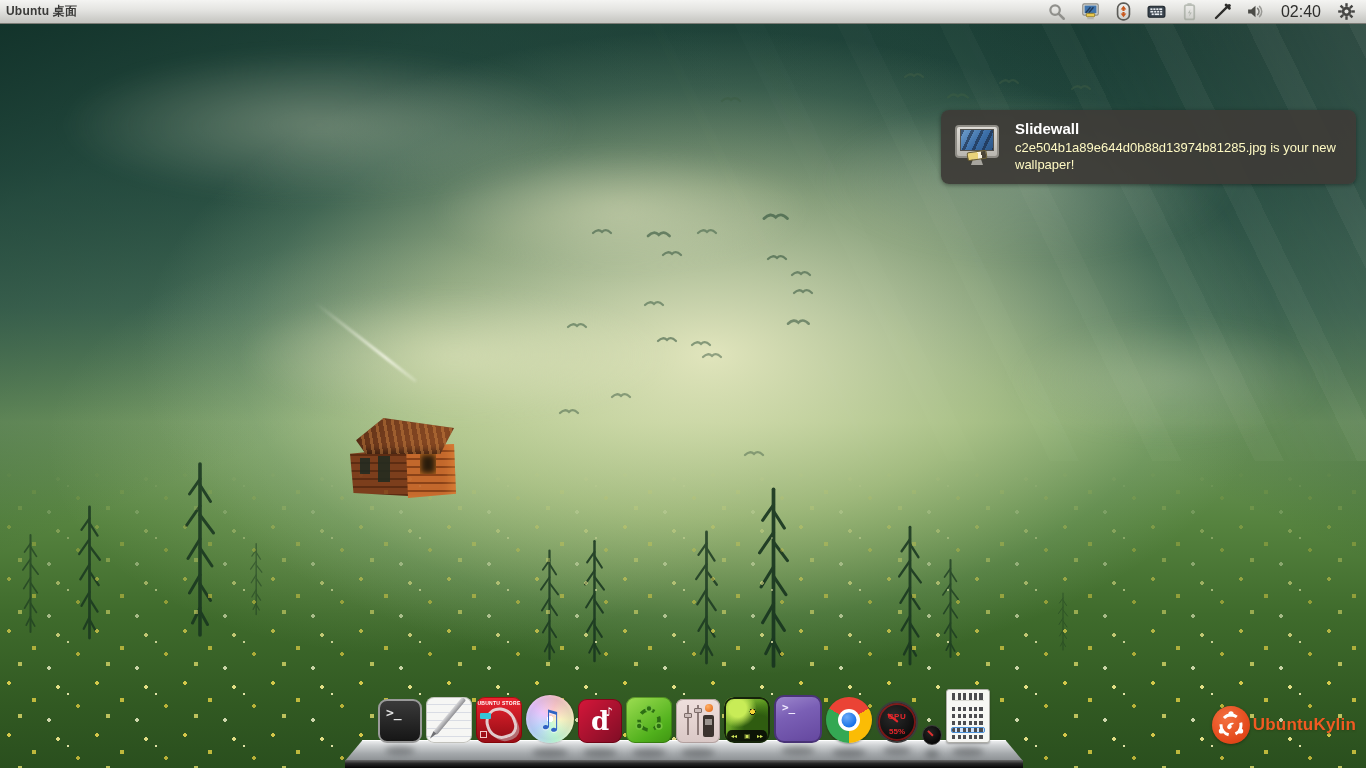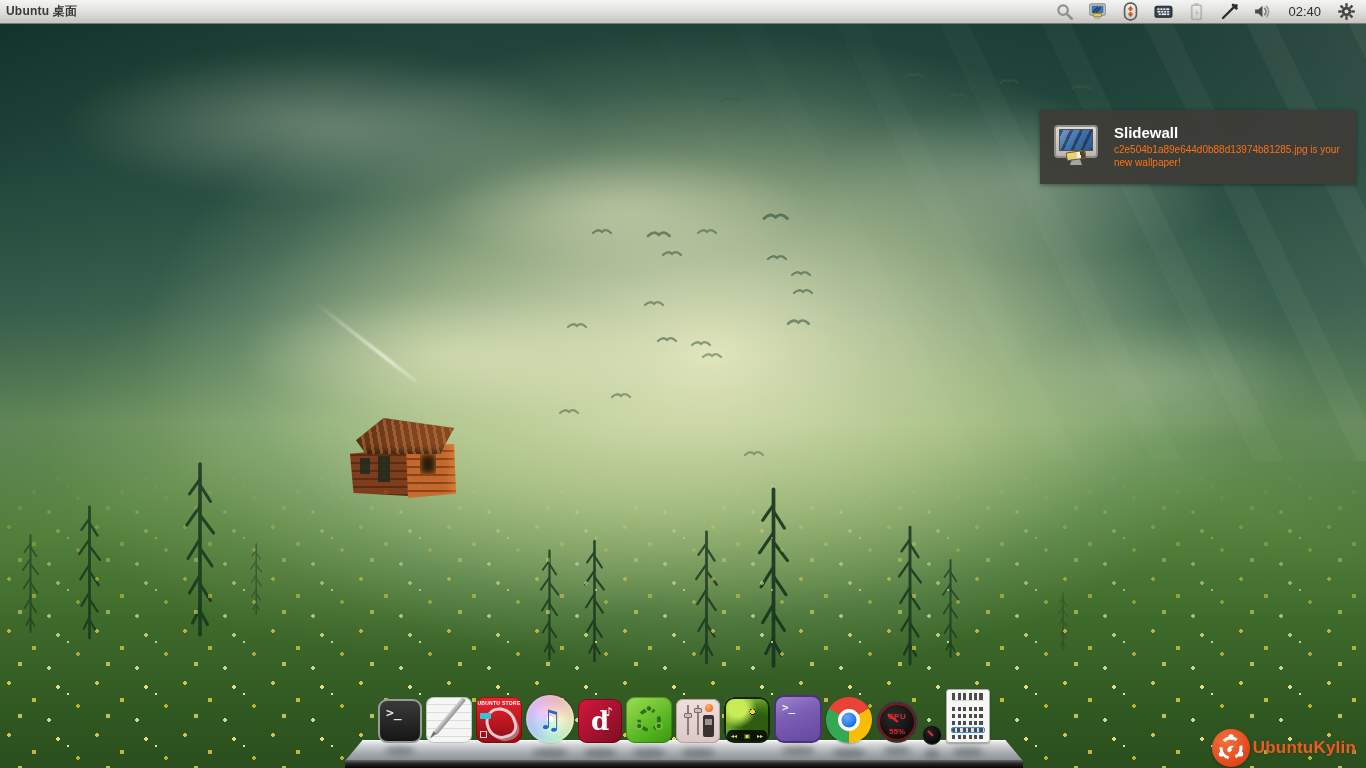--- a/index.html
+++ b/index.html
@@ -63,41 +63,41 @@
     box-shadow:inset 0 0 6px rgba(255,140,40,.8); }
 
   
   .topbar { position:absolute; left:0; top:0; width:1366px; height:24px;
     background:linear-gradient(to bottom,#f4f4f2 0%, #e3e3e0 45%, #cfcfcb 80%, #c4c4c0 100%);
     border-bottom:1px solid #7c7c76; display:flex; align-items:center; z-index:50; }
   .topbar-title { font-size:12px; font-weight:bold; color:#3a3a38; padding-left:6px; letter-spacing:.2px; }
   .tray { margin-left:auto; display:flex; align-items:center; gap:14px; padding-right:10px; }
   .tray .ticon { width:19px; height:19px; display:flex; align-items:center; justify-content:center; }
   .tray svg { display:block; }
-  .clock { font-size:13px; color:#2e2e2c; padding:0 2px; }
-
-  
-  .notification { position:absolute; top:110px; right:10px; width:316px; min-height:74px; z-index:40;
-    background:rgba(62,60,55,.94); border-radius:0; box-shadow:0 1px 4px rgba(0,0,0,.4);
+  .clock { font-size:16px; color:#2e2e2c; padding:0 2px; }
+
+  
+  .notification { position:absolute; top:110px; right:10px; width:415px; min-height:74px; z-index:40;
+    background:rgba(62,60,55,.94); border-radius:8px; box-shadow:0 1px 4px rgba(0,0,0,.4);
     display:flex; align-items:center; padding:10px 12px; gap:14px; }
   .notif-icon { width:48px; height:44px; position:relative; flex:0 0 auto; }
   .notif-monitor { position:absolute; left:2px; top:0; width:44px; height:33px; background:linear-gradient(#dedcd6,#b9b7b0);
     border:2px solid #8f8d86; border-radius:4px; }
   .notif-screen { position:absolute; left:7px; top:4px; width:34px; height:22px;
     background:linear-gradient(135deg,#6f9ecb 0%, #3b6ea8 55%, #2c5685 100%); border:1px solid #53514c; }
   .notif-screen::after { content:""; position:absolute; inset:0;
     background:repeating-linear-gradient(115deg, rgba(20,30,50,.55) 0 3px, rgba(0,0,0,0) 3px 9px); }
   .notif-stand { position:absolute; left:18px; top:33px; width:12px; height:7px; background:#a7a59e;
     clip-path:polygon(20% 0,80% 0,100% 100%,0 100%); }
   .notif-brush { position:absolute; left:14px; top:26px; width:20px; height:9px;
     background:linear-gradient(90deg,#e8d27a 0 55%, #f5efdc 55% 75%, #4a4436 75%); border:1px solid #6b5f33;
     border-radius:2px; transform:rotate(-8deg); }
   .notif-text { flex:1; }
   .notif-title { color:#ffffff; font-weight:bold; font-size:15px; margin-bottom:3px; }
-  .notif-body { color:#f97316; font-size:10px; line-height:1.28; word-break:break-all; }
+  .notif-body { color:#fef9c3; font-size:13px; line-height:1.28; word-break:break-all; }
 
   
   .dock { position:absolute; left:345px; bottom:0; width:678px; height:100px; z-index:30; }
   .platform-top { position:absolute; bottom:7px; left:0; width:100%; height:21px;
     background:linear-gradient(to bottom,#f2f3f4 0%, #cfd2d4 25%, #a4a8ab 65%, #8b8f92 100%);
     clip-path:polygon(2.6% 0%, 97.4% 0%, 100% 100%, 0% 100%);
     box-shadow:inset 0 1px 0 rgba(255,255,255,.9); }
   .platform-front { position:absolute; bottom:0; left:0; width:100%; height:8px;
     background:linear-gradient(to bottom,#6a6a6a 0%, #262626 45%, #050505 100%); }
   .dock-icons { position:absolute; left:50%; transform:translateX(-50%); bottom:25px;
@@ -181,21 +181,21 @@
   .ic-mini::before { content:""; position:absolute; left:50%; top:3px; width:1.5px; height:7px; background:#e03030;
     transform-origin:bottom center; transform:rotate(-45deg); }
   .ic-stats { width:44px; height:54px; background:#f7f7f4; border:1px solid #adada7; border-radius:3px;
     position:relative; padding:3px 5px; display:flex; flex-direction:column; justify-content:space-between;
     box-shadow:0 1px 2px rgba(0,0,0,.3); }
   .ic-stats .row { height:4px; background-image:repeating-linear-gradient(90deg,#4c4c50 0 3px, rgba(0,0,0,0) 3px 5.5px); }
   .ic-stats .row.head { margin-bottom:3px; border-bottom:1px solid #d8d8d2; padding-bottom:5px; height:8px; }
   .ic-stats .row.sel { background-color:#cfe0f7; outline:1.5px solid #4a90d9; border-radius:1px; }
 
   
-  .kylin { position:absolute; right:10px; bottom:1px; display:flex; align-items:center; gap:3px; z-index:20; }
+  .kylin { position:absolute; right:10px; bottom:24px; display:flex; align-items:center; gap:3px; z-index:20; }
   .kylin-badge { width:38px; height:38px; border-radius:50%;
     background:radial-gradient(circle at 38% 32%, #f37140, #e4491b 65%, #cf3a10);
     display:flex; align-items:center; justify-content:center; box-shadow:0 1px 3px rgba(0,0,0,.35); }
   .kylin-text { color:#f05a22; font-size:17px; font-weight:bold; letter-spacing:.2px;
     text-shadow:0 1px 2px rgba(40,60,20,.6); }
 </style>
 </head>
 <body>
 
 <div id="screen">

